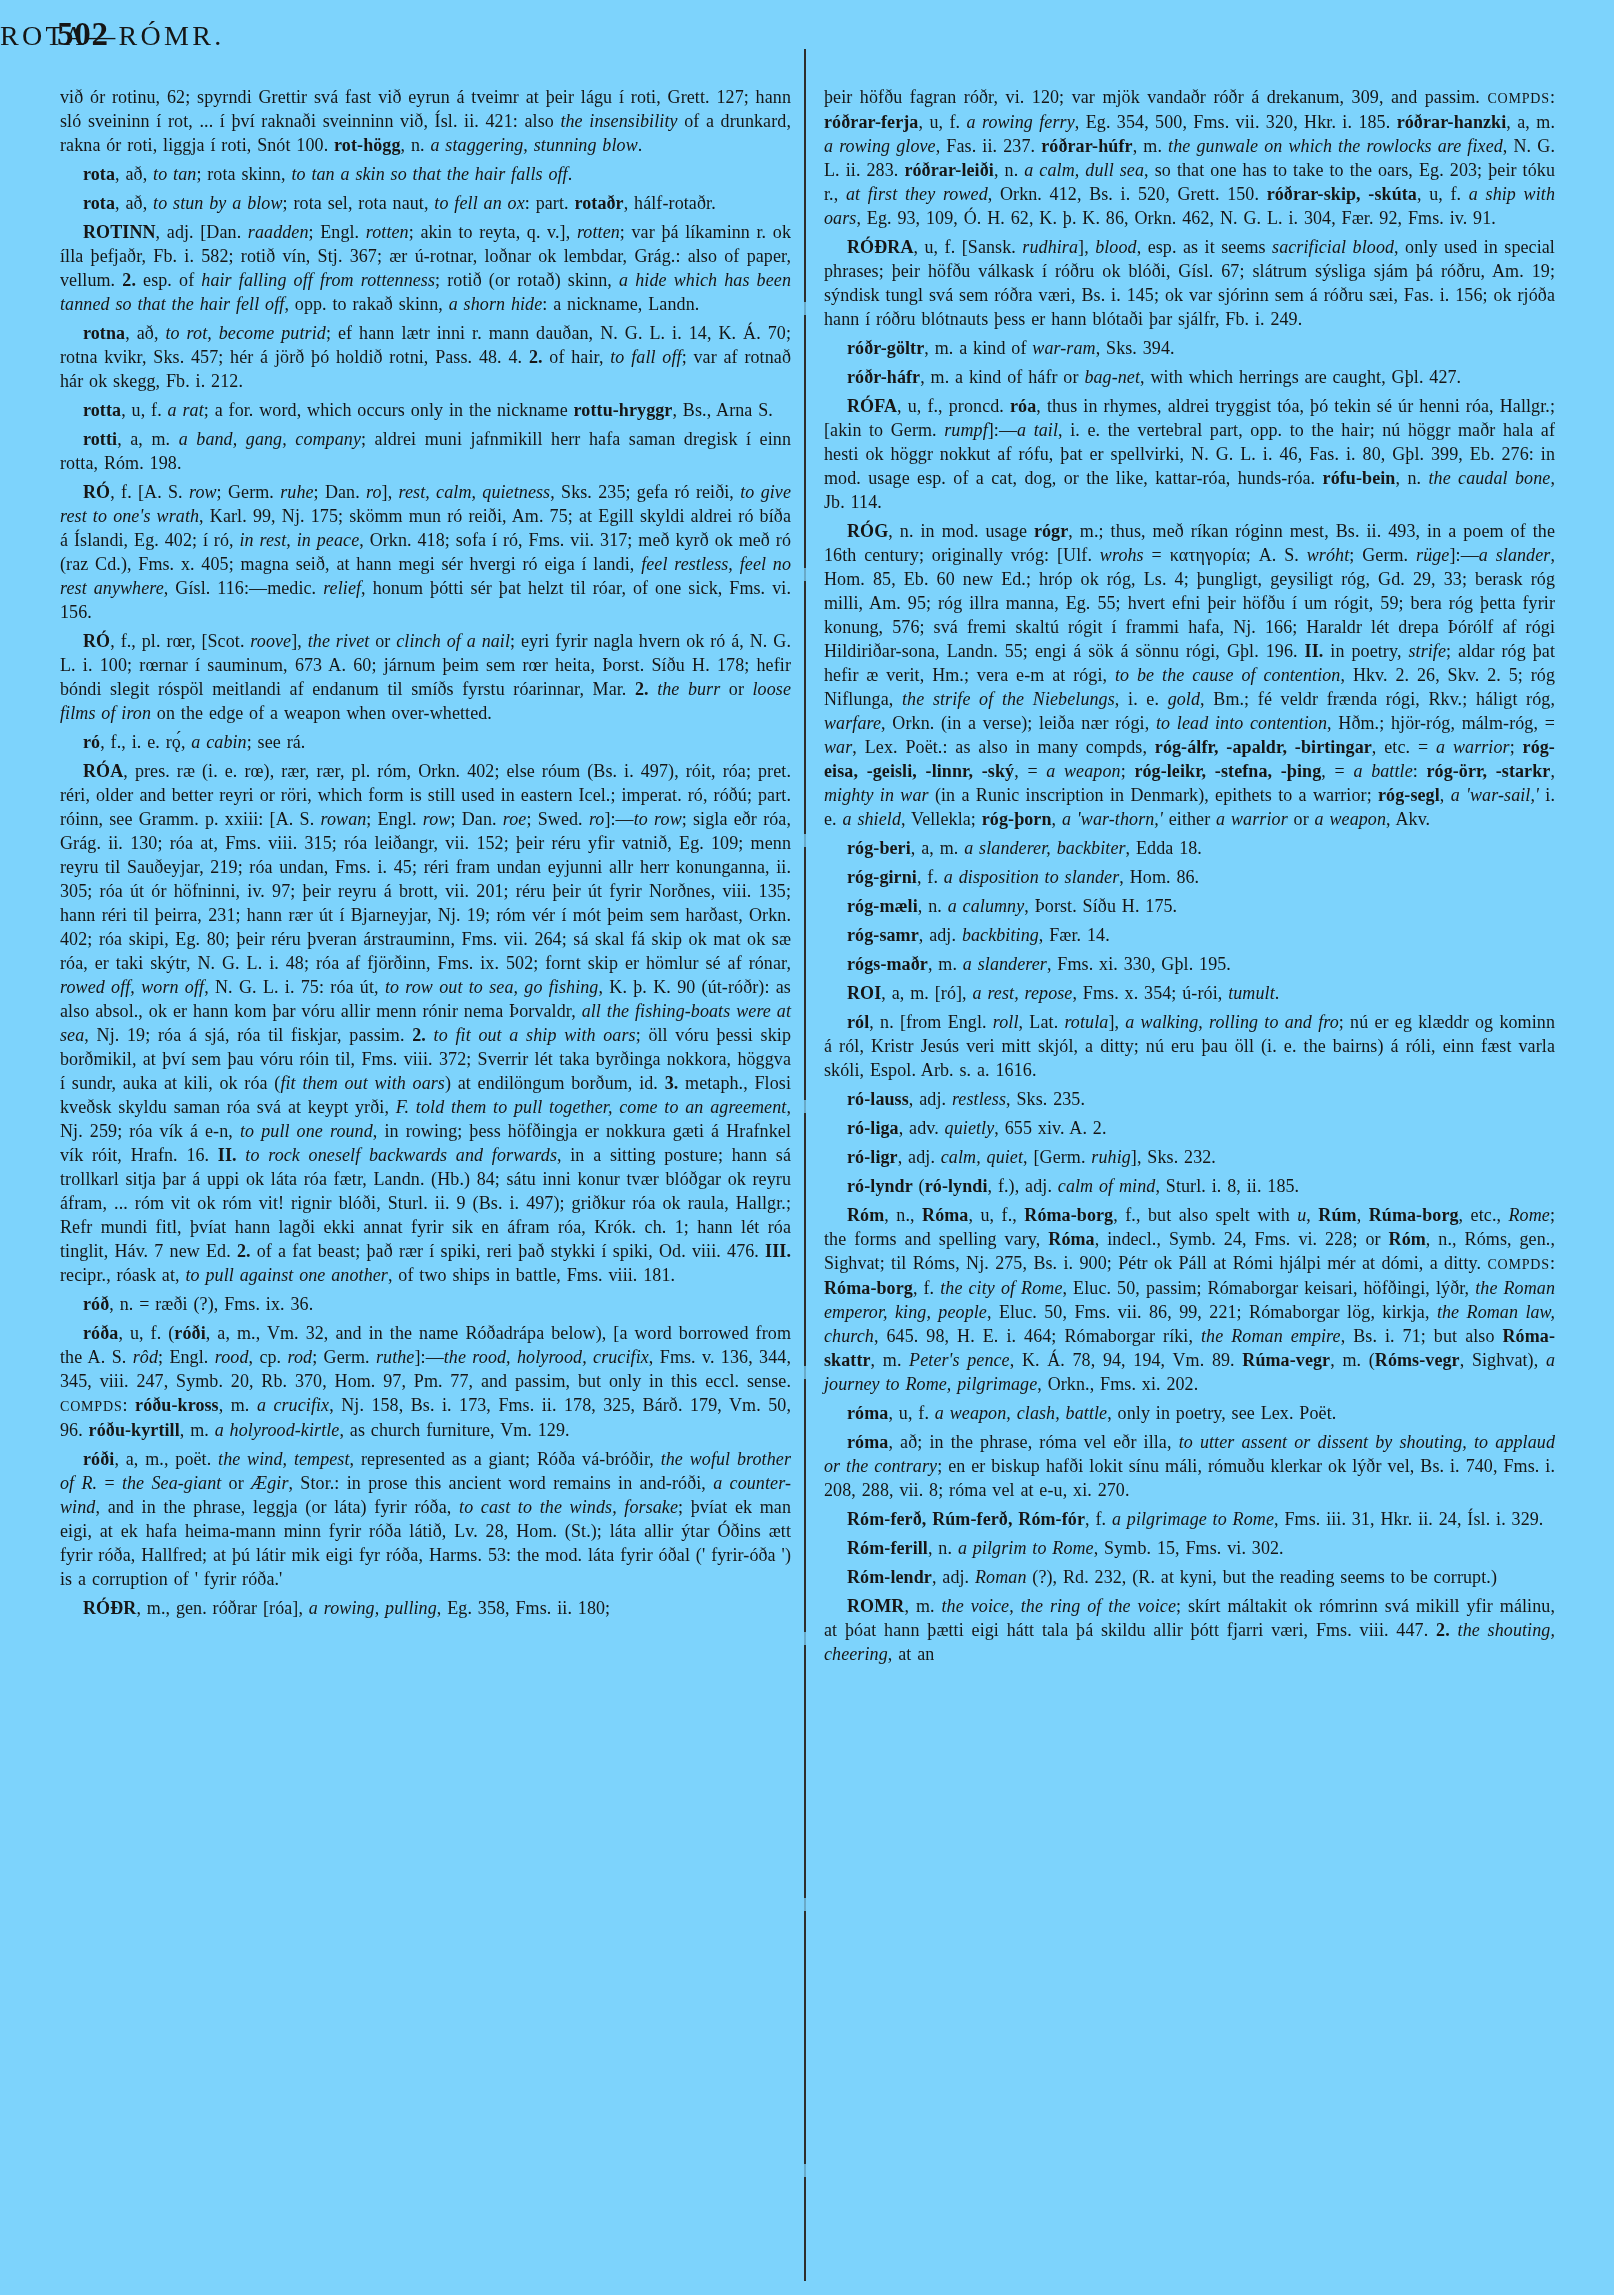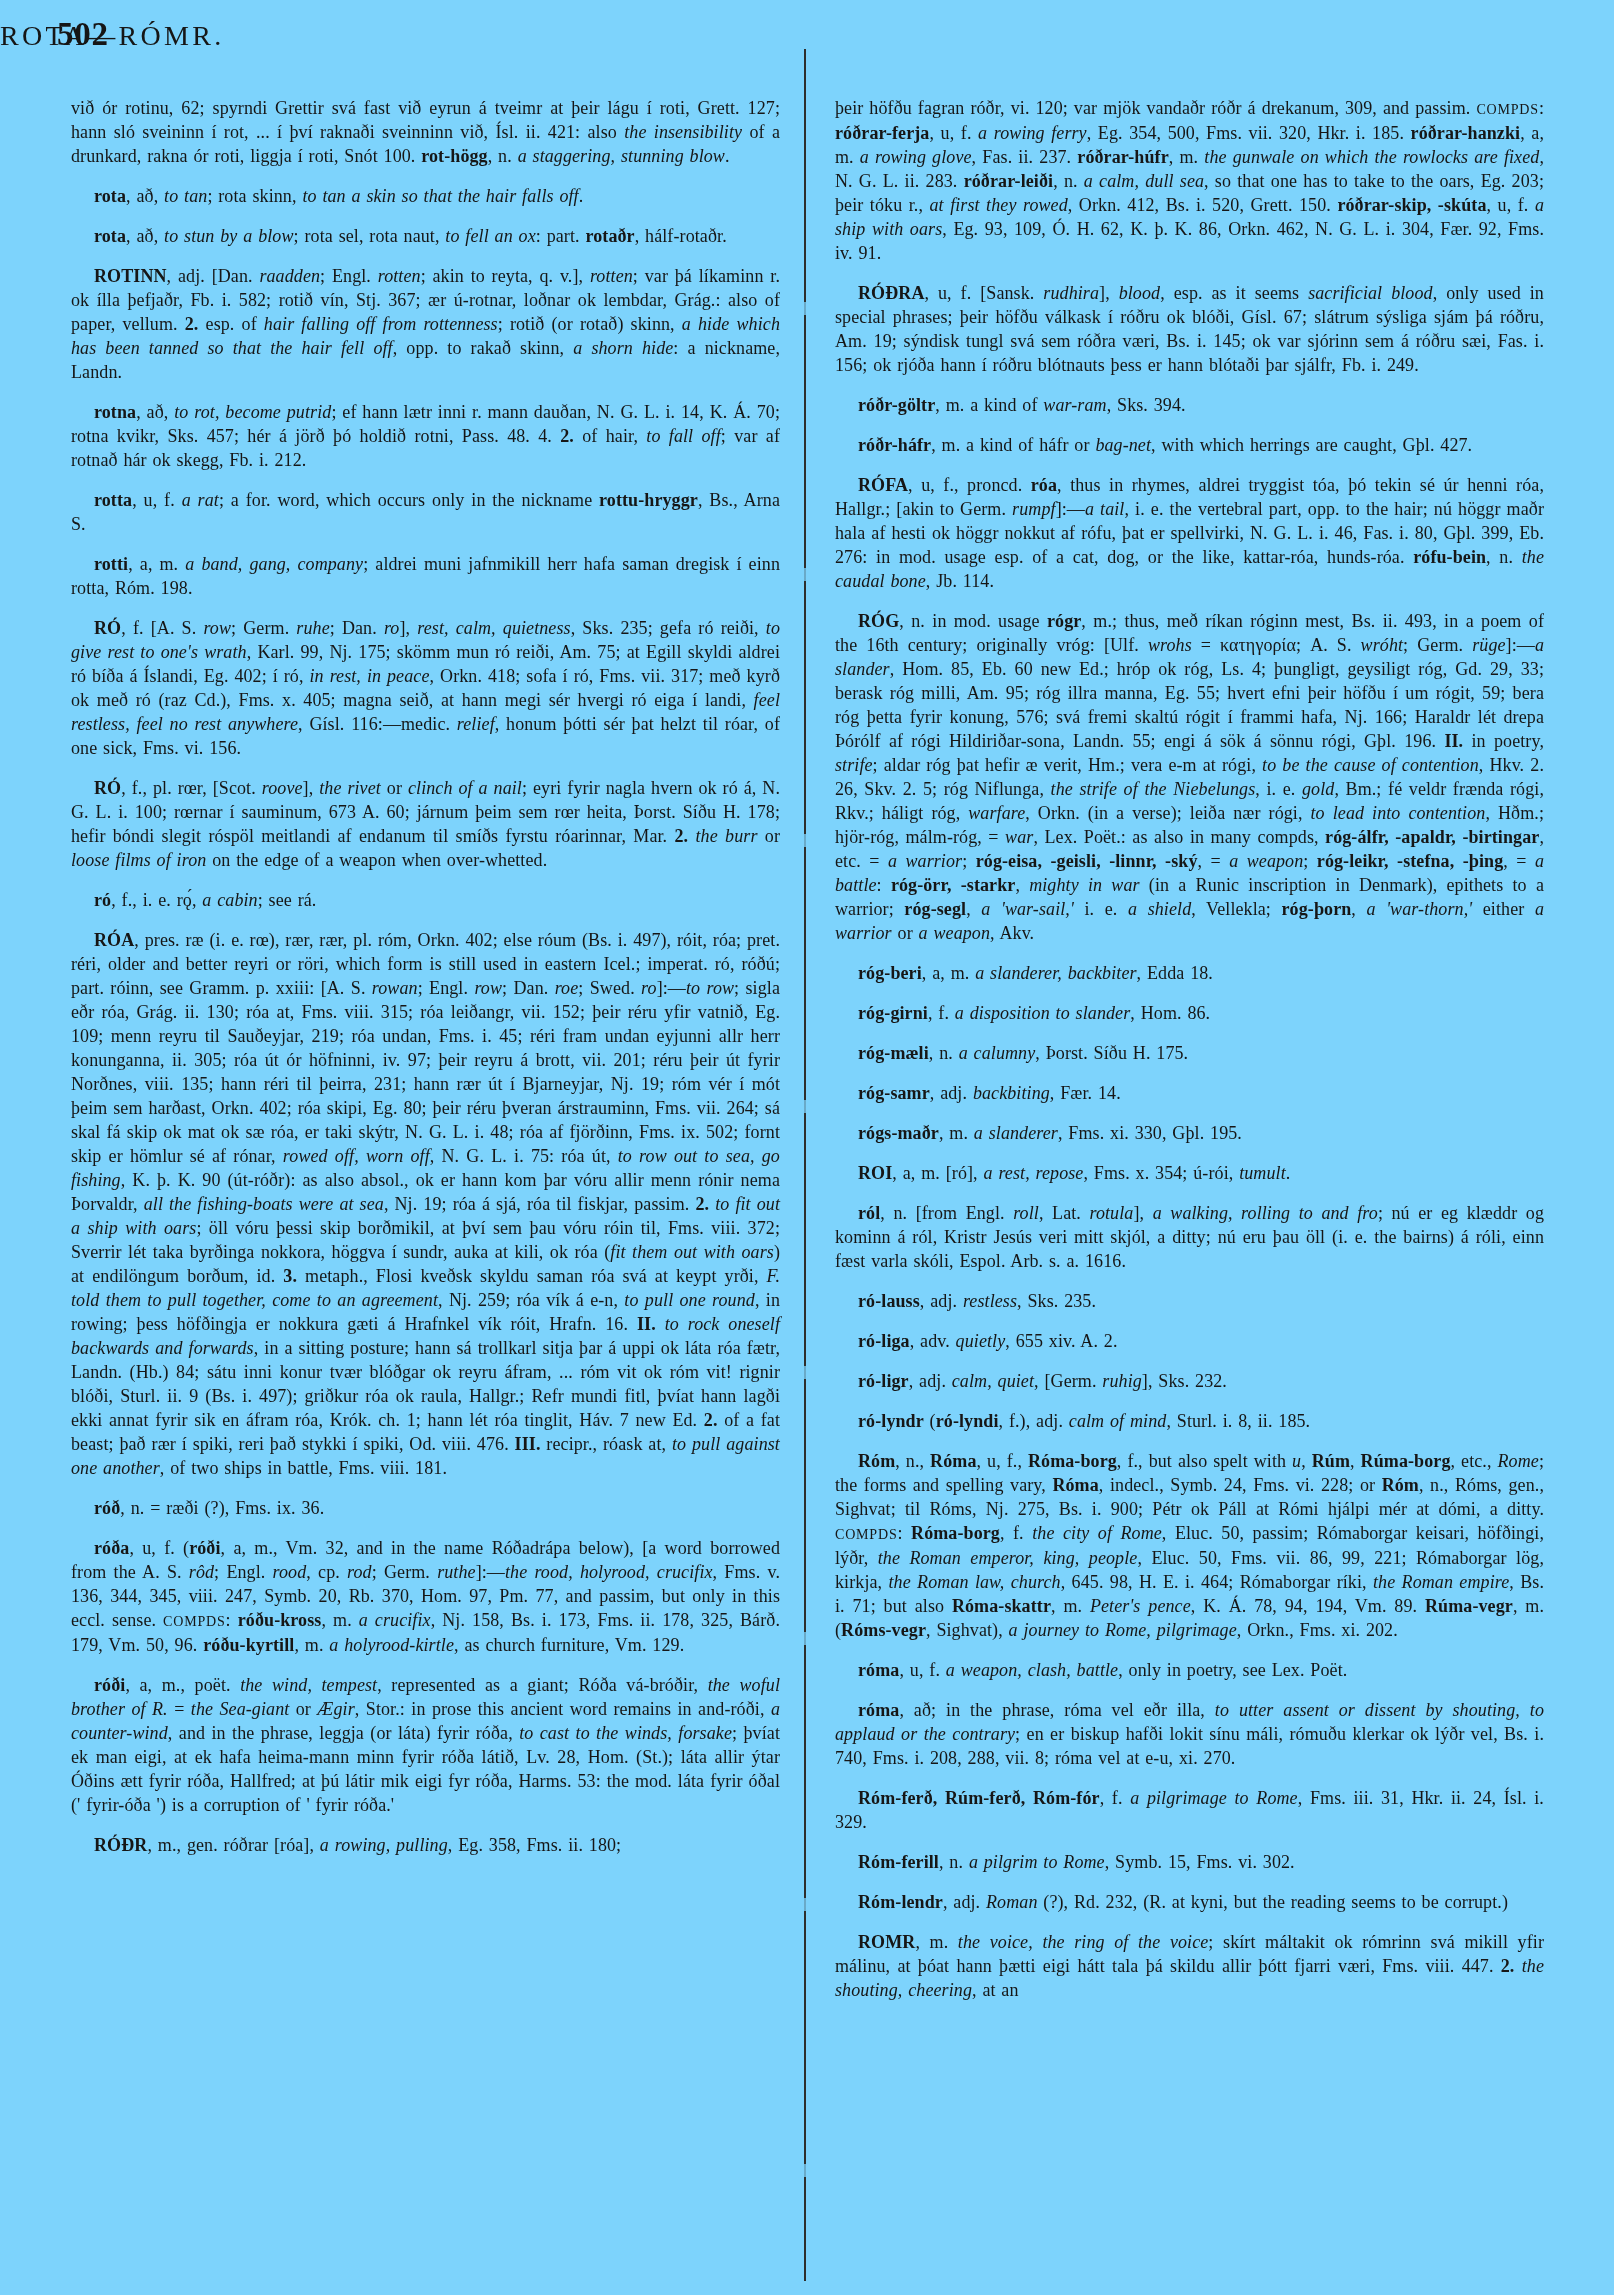--- a/index.html
+++ b/index.html
@@ -25,21 +25,21 @@
     text-align:justify;
     font-size:18px; line-height:24px;
     word-spacing:1.2px; letter-spacing:0.1px;
   }
   .col-left  { left:55px; }
   .col-right { left:819px; }
   .divider {
     position:absolute; left:804px; top:49px; height:2232px; width:1.6px;
     background:repeating-linear-gradient(to bottom, #2e2e2c 0px, #2e2e2c 253px, rgba(46,46,44,0.25) 253px, rgba(46,46,44,0.25) 266px);
   }
-  p.entry { margin:16px; padding:0; }
+  p.entry { margin:5px; padding:0; }
   p.entry.indent { text-indent:23px; }
   .b  { font-weight:bold; }
   .i  { font-style:italic; }
   .sc { font-size:0.78em; letter-spacing:0.8px; }
 </style>
 </head>
 <body>
 
 <div class="page">
   <div class="page-number">502</div>

